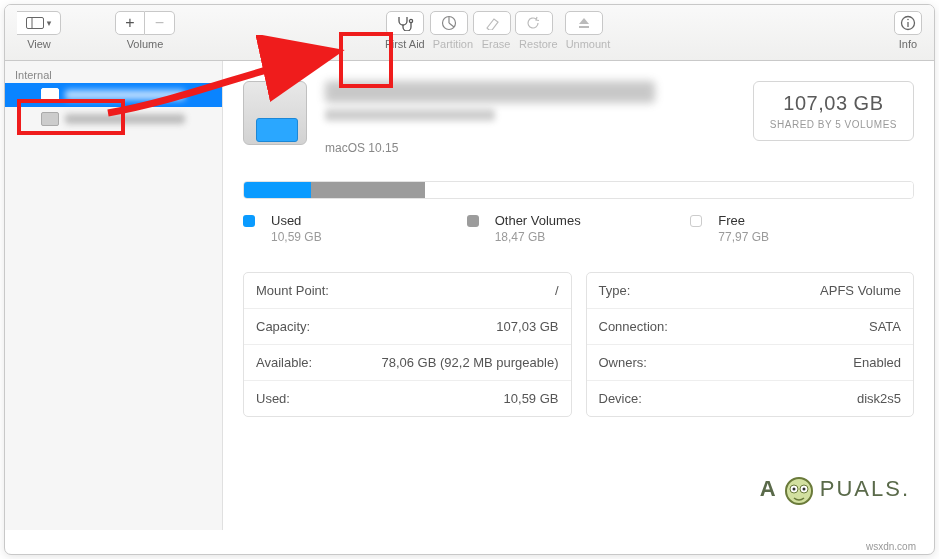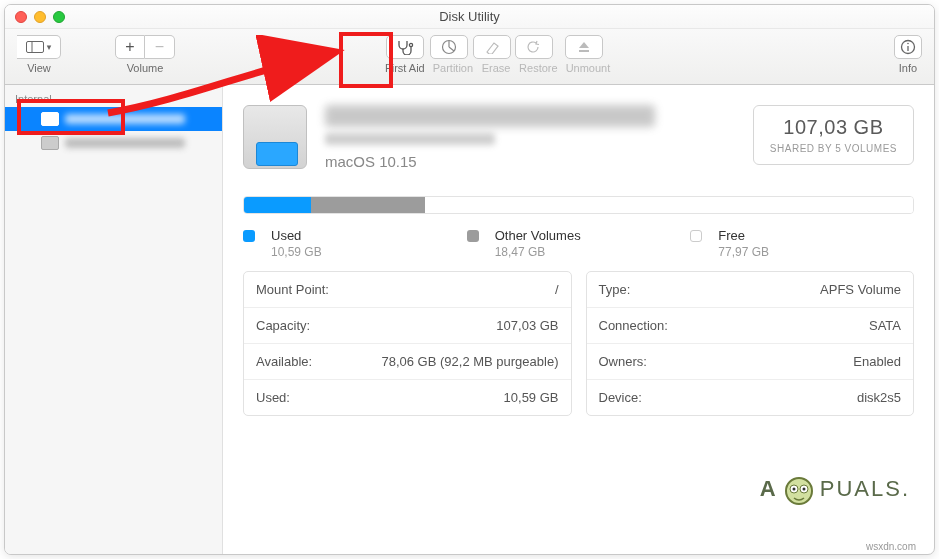--- a/index.html
+++ b/index.html
@@ -52,41 +52,41 @@
   .sb-item.sel .blurtext { background:#fff; opacity:.7;}
 
   
   .main { flex:1; padding:20px 20px 10px 20px; overflow:auto;}
   .vol-header { display:flex; align-items:flex-start; gap:18px; }
   .vol-img { width:64px; height:64px; background:linear-gradient(#e8e8e8,#d2d2d2); border:1px solid #c0c0c0; border-radius:6px; position:relative;}
   .vol-img::after{ content:""; position:absolute; top:36px; left:12px; width:40px; height:22px; background:#2aa7ff; border:1px solid #1c87d6; border-radius:3px;}
   .vh-text { flex:1;}
   .vh-title { height:22px; width:330px; background:#777; border-radius:4px; filter:blur(4px); opacity:.4;}
   .vh-sub1  { margin-top:6px; height:12px; width:170px; background:#777; border-radius:3px; filter:blur(3px); opacity:.35;}
-  .vh-sub2  { margin-top:8px; font-size:15px; color:#888;}
+  .vh-sub2  { margin-top:20px; font-size:12px; color:#888;}
   .size-box { border:1px solid #d6d6d6; border-radius:6px; padding:10px 16px; text-align:center; min-width:130px;}
   .size-big { font-size:20px; color:#5a5a5a; letter-spacing:.5px;}
   .size-cap { font-size:10px; color:#9a9a9a; letter-spacing:.5px; margin-top:4px;}
 
   .usage-bar { margin-top:26px; height:18px; background:#fff; border-radius:4px; border:1px solid #e3e3e3; overflow:hidden; display:flex;}
   .u-used { background:#0a9bff; }
   .u-other{ background:#9c9c9c; }
   .u-free { background:#fff; }
 
   .legend { display:flex; margin-top:14px; gap:0;}
   .leg { flex:1; display:flex; gap:16px; align-items:flex-start;}
   .sw { width:12px; height:12px; border-radius:3px; margin-top:2px;}
   .sw.blue { background:#0a9bff;}
   .sw.gray { background:#9c9c9c;}
   .sw.white{ background:#fff; border:1px solid #ccc;}
   .leg-txt { display:flex; flex-direction:column;}
   .leg-name { font-size:13px; color:#333; font-weight:500;}
   .leg-val  { font-size:12px; color:#9a9a9a; margin-top:2px;}
 
-  .info-grid { margin-top:12px; display:flex; gap:14px;}
+  .info-grid { margin-top:28px; display:flex; gap:14px;}
   .info-col { flex:1; border:1px solid #e2e2e2; border-radius:5px;}
   .info-row { display:flex; justify-content:space-between; padding:10px 12px; font-size:13px; border-bottom:1px solid #eee;}
   .info-row:last-child { border-bottom:none;}
   .k { color:#555;}
   .v { color:#555; text-align:right;}
 
   
   .hl { position:absolute; border:4px solid #ef1c1c; z-index:50; pointer-events:none;}
   .hl1 { top:27px; left:334px; width:54px; height:56px;}
   .hl2 { top:94px; left:12px; width:108px; height:36px;}
@@ -95,28 +95,20 @@
   .watermark { position:absolute; right:24px; bottom:46px; font-size:22px; font-family:Georgia,serif; color:#5a6a4a; letter-spacing:2px; z-index:60; pointer-events:none;}
   .watermark b { font-weight:bold; }
   .wm-icon { display:inline-block; width:34px; height:34px; vertical-align:middle; margin:0 4px;}
   .src-note { position:absolute; right:18px; bottom:2px; font-size:10px; color:#999; z-index:60;}
 </style>
 </head>
 <body>
 
 <div class="window">
 
-  <div class="titlebar">
-    <div class="traffic">
-      <div class="dot red"></div>
-      <div class="dot yellow"></div>
-      <div class="dot green"></div>
-    </div>
-    <div class="win-title">Disk Utility</div>
-  </div>
 
   <div class="toolbar">
     <div class="tb-group">
       <div class="seg">
         <div class="btn view-btn">
           <svg width="18" height="12" viewBox="0 0 18 12">
               <rect x="0.5" y="0.5" width="17" height="11" rx="1.5" fill="none" stroke="#666"></rect>
               <line x1="6" y1="0.5" x2="6" y2="11.5" stroke="#666"></line>
             </svg>
           <span style="font-size:9px;margin-left:3px;color:#666;">▾</span>

